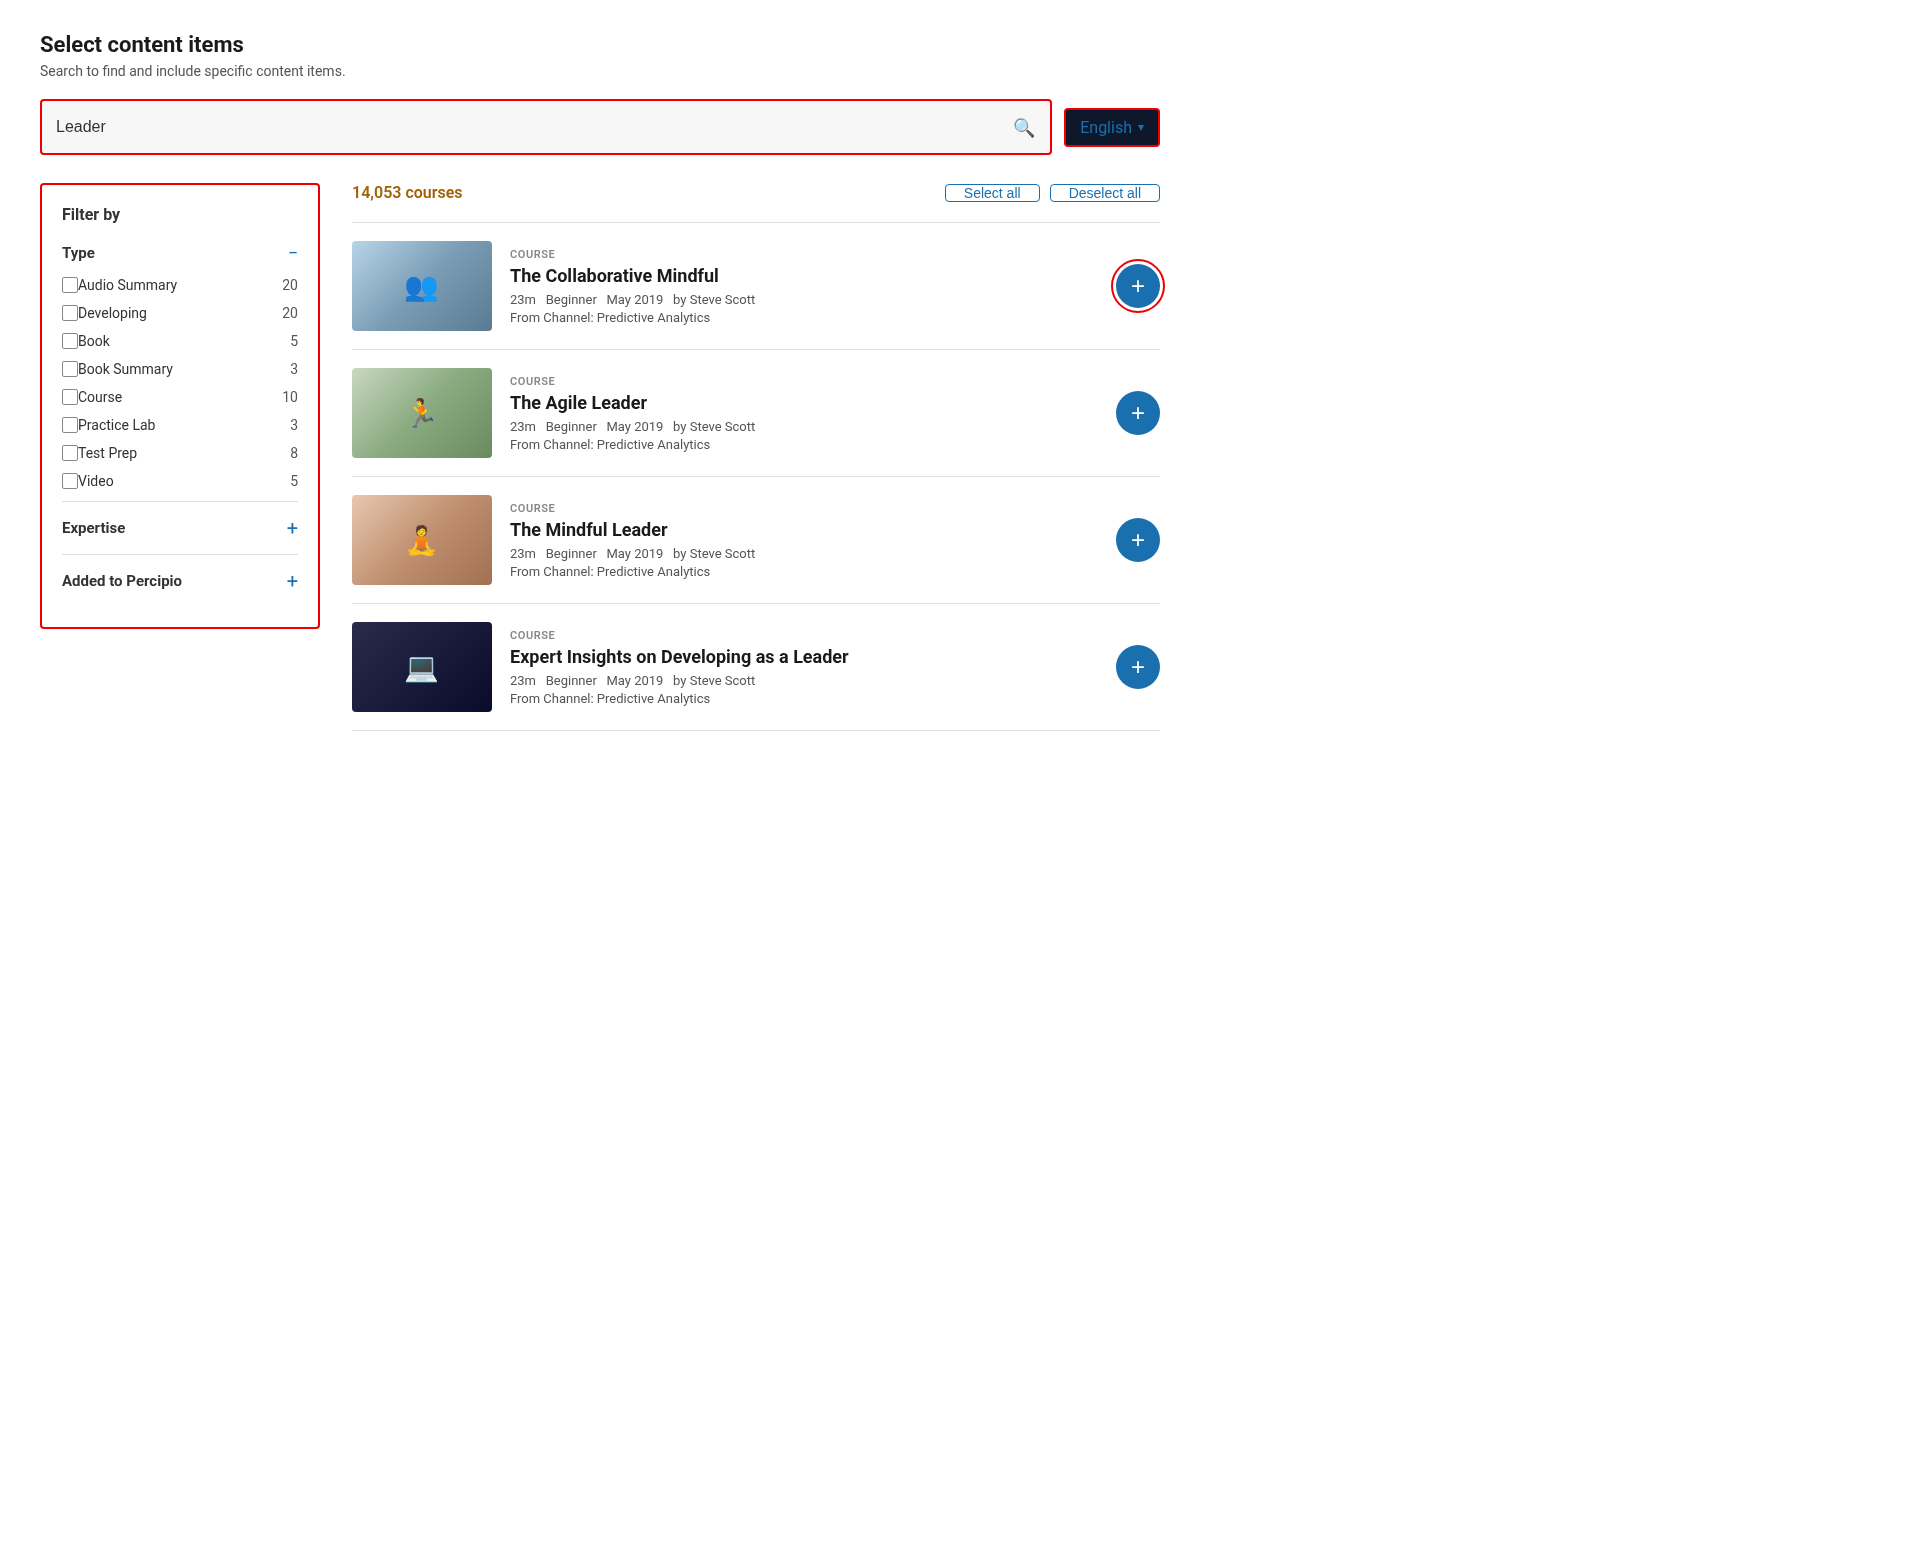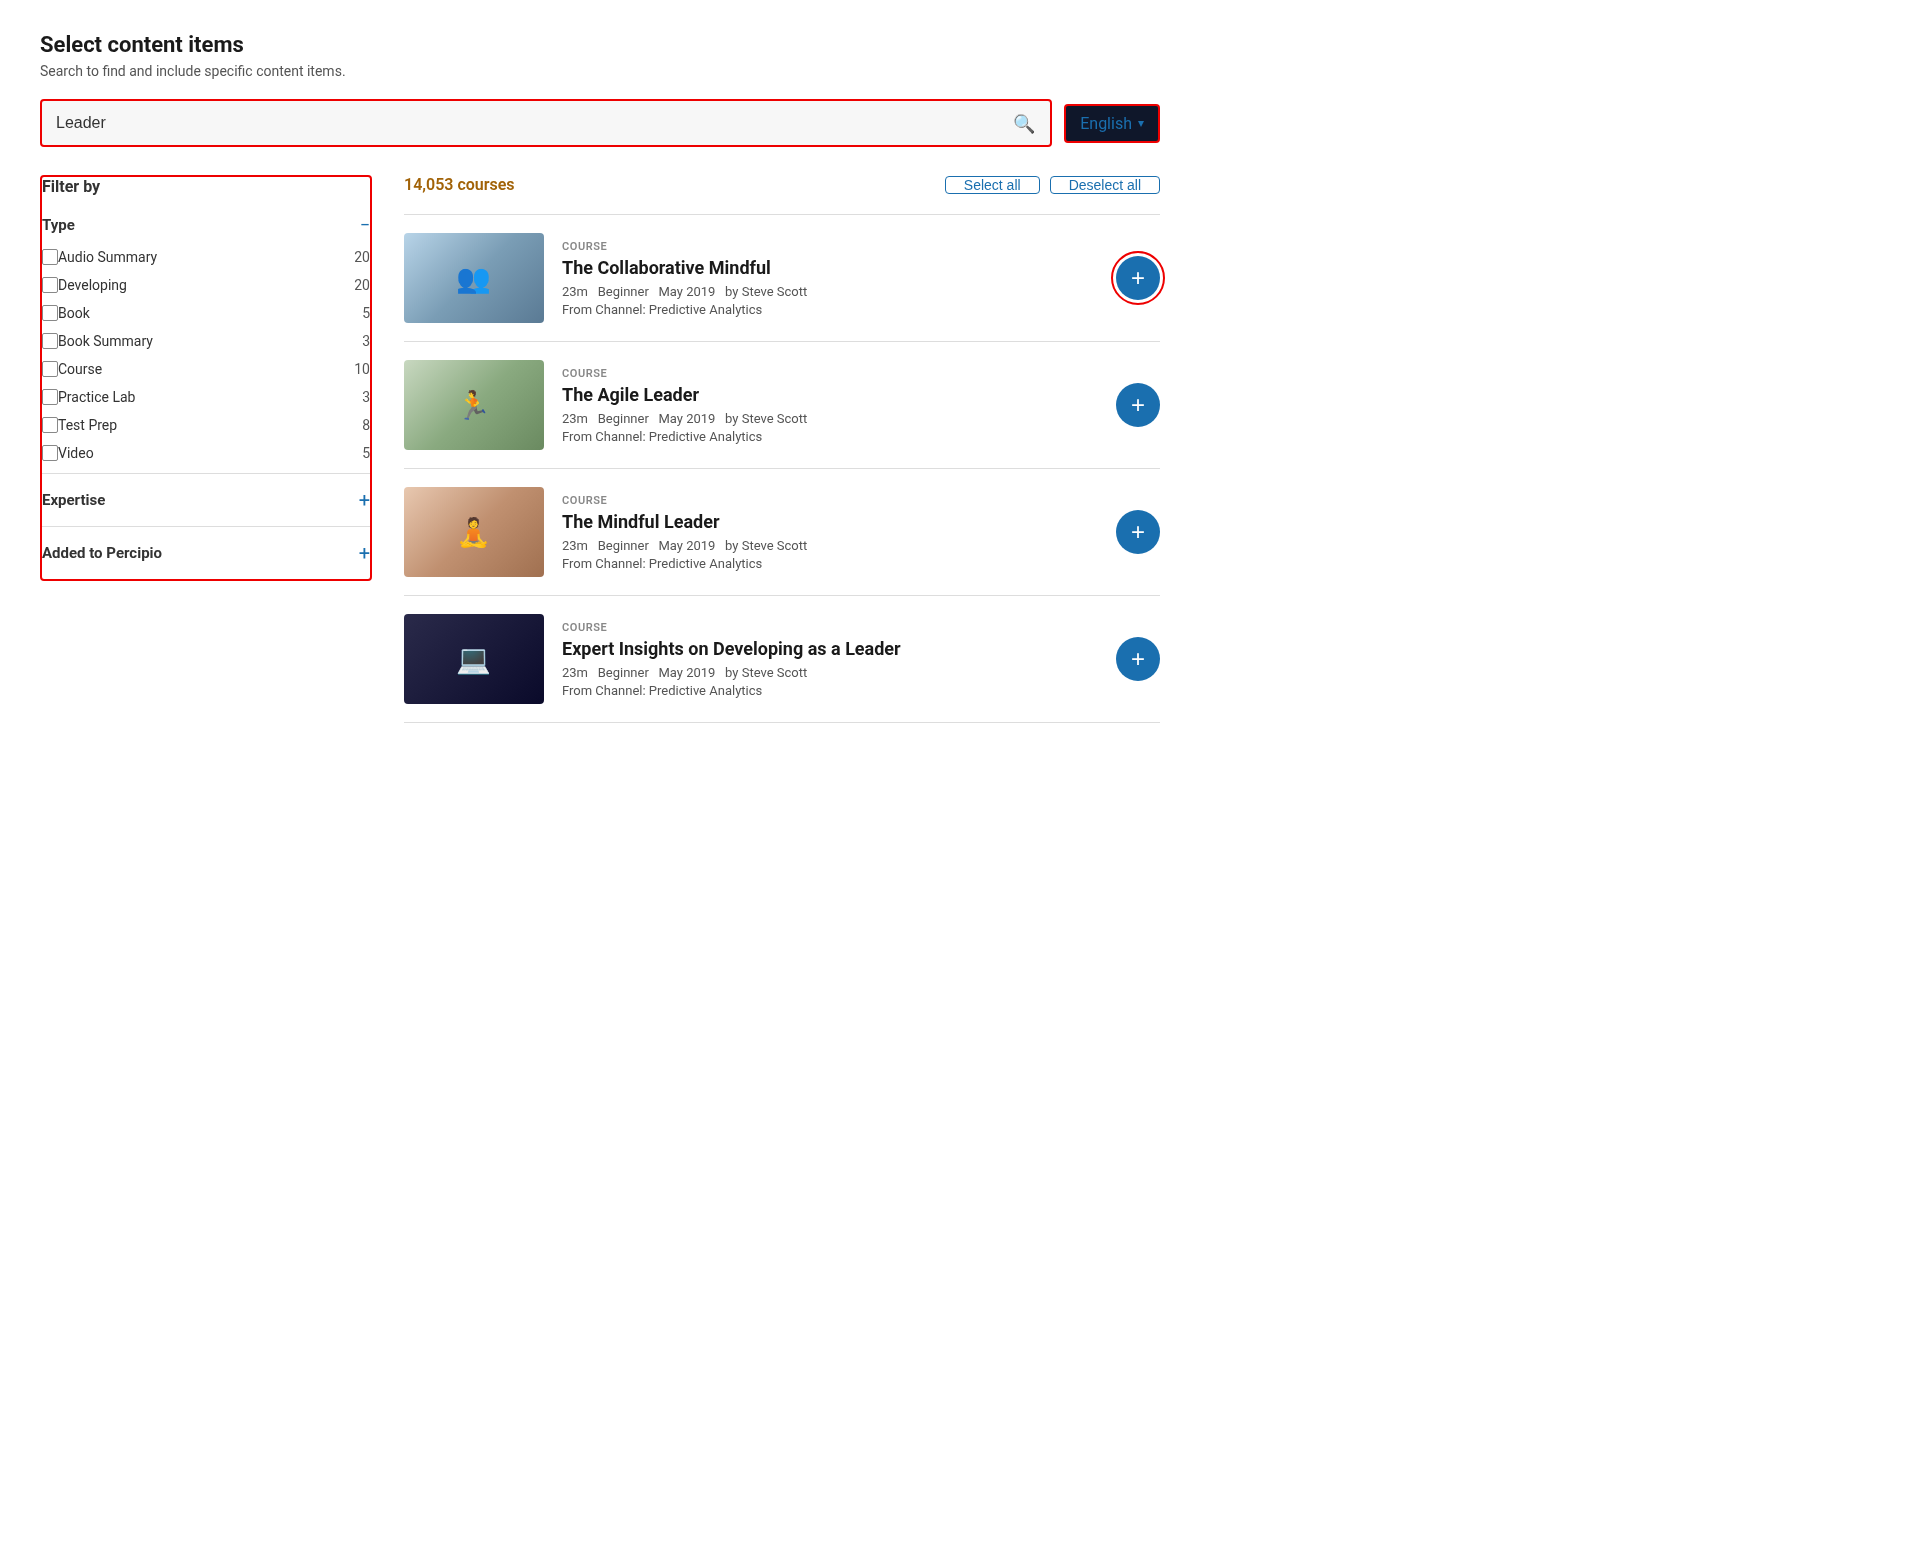--- a/index.html
+++ b/index.html
@@ -10,21 +10,21 @@
 
     .search-row { display: flex; align-items: center; gap: 12px; margin-bottom: 28px; }
     .search-box-wrapper {
       flex: 1;
       display: flex;
       align-items: center;
       border: 2px solid #e00;
       border-radius: 4px;
       background: #f7f7f7;
       padding: 0 14px;
-      height: 48px;
+      height: 56px;
     }
     .search-input {
       flex: 1;
       border: none;
       background: transparent;
       font-size: 16px;
       outline: none;
       color: #333;
     }
     .search-icon { color: #555; font-size: 18px; cursor: pointer; }
@@ -41,24 +41,25 @@
       cursor: pointer;
       white-space: nowrap;
       background: #0f172a;
     }
     .language-dropdown .chevron { font-size: 12px; }
 
     .main-layout { display: flex; gap: 32px; align-items: flex-start; }
 
     
     .sidebar {
-      width: 332px;
+      width: 280px;
       flex-shrink: 0;
       border: 2px solid #e00;
       border-radius: 4px;
+      padding: 20px;
     }
     .filter-title { font-size: 16px; font-weight: 700; margin-bottom: 18px; }
     .filter-section-header {
       display: flex;
       justify-content: space-between;
       align-items: center;
       font-size: 15px;
       font-weight: 700;
       margin-bottom: 14px;
       cursor: pointer;

